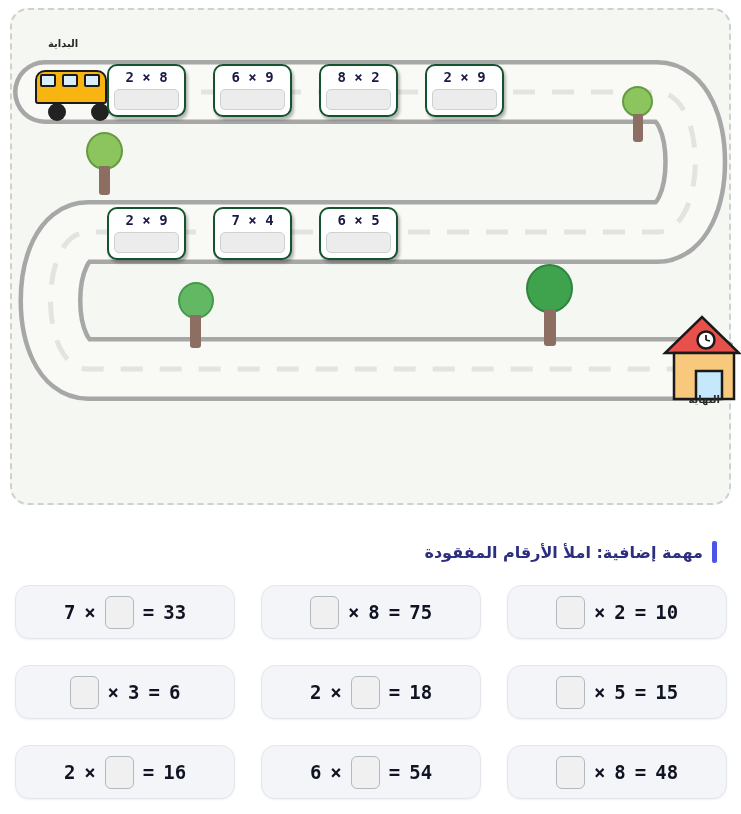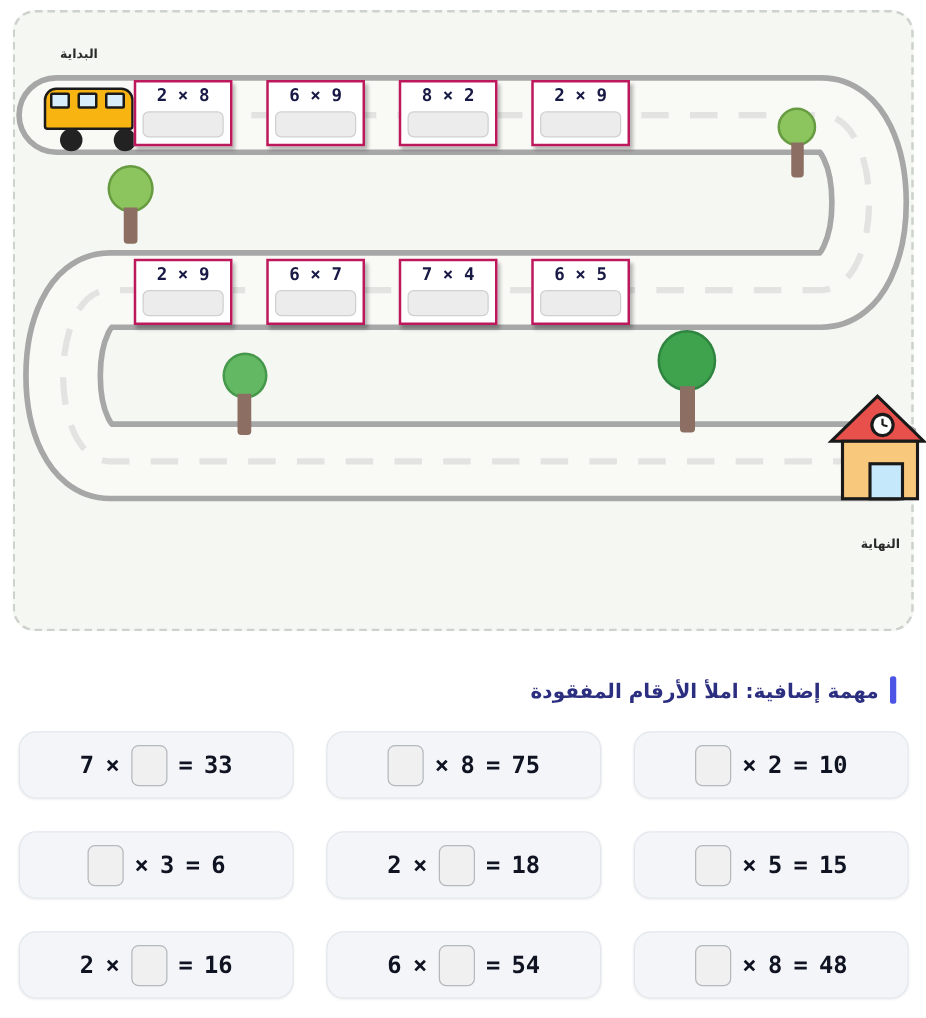--- a/index.html
+++ b/index.html
@@ -13,43 +13,43 @@
     background:#f5f7f2;border:2px dashed #cdd2cc;border-radius:18px;
     box-sizing:border-box;
   }
   .road-svg{position:absolute;left:0;top:0;}
   .side-label{
     position:absolute;font-weight:bold;font-size:10px;color:#2b2b2b;
     white-space:nowrap;
     text-align:center;
   }
   .start-label{left:36px;top:28px;}
-  .end-label{right:9px;top:384px;margin-top:36px;}
+  .end-label{right:9px;top:384px;}
   
   .bus{position:absolute;left:23px;top:60px;width:74px;height:52px;}
   .bus-body{
     position:absolute;left:0;top:0;width:72px;height:34px;background:#f8b512;
     border:2.5px solid #1a1a1a;border-radius:10px 10px 3px 3px;box-sizing:border-box;
   }
   .bus-window{
     position:absolute;top:4px;width:16px;height:13px;background:#d9eefb;
     border:2px solid #1a1a1a;border-radius:2px;box-sizing:border-box;
   }
   .bus-wheel{
     position:absolute;top:33px;width:18px;height:18px;background:#222;border-radius:50%;
   }
   
   .tree{position:absolute;}
   .tree-top{position:absolute;border-radius:50%;box-sizing:border-box;}
   .tree-trunk{position:absolute;background:#8d6e63;border-radius:0 0 3px 3px;}
   
   .card-row{position:absolute;left:95px;display:flex;gap:27px;}
   .mcard{
-    width:79px;height:53px;background:#ffffff;border:2px solid #be185d;
-    border-radius:0;box-sizing:border-box;box-shadow:2px 3px 3px rgba(0,0,0,0.28);
+    width:79px;height:53px;background:#ffffff;border:2px solid #14532d;
+    border-radius:10px;box-sizing:border-box;box-shadow:2px 3px 3px rgba(0,0,0,0.28);
     text-align:center;
   }
   .mcard-label{
     font-family:"DejaVu Sans Mono",monospace;font-weight:bold;font-size:14px;
     color:#181945;line-height:22px;
   }
   .mcard-input{
     height:21px;margin:1px 5px 0 5px;background:#ececec;border:1px solid #d0d0d0;
     border-radius:5px;box-sizing:border-box;
   }
@@ -132,24 +132,20 @@
         <div class="mcard-input"></div>
       </div>
       <div class="mcard">
         <div class="mcard-label">2 × 9</div>
         <div class="mcard-input"></div>
       </div>
     </div>
   <div class="card-row" id="card-row-1" style="top:197px">
       <div class="mcard">
         <div class="mcard-label">2 × 9</div>
-        <div class="mcard-input"></div>
-      </div>
-      <div class="mcard">
-        <div class="mcard-label">6 × 7</div>
         <div class="mcard-input"></div>
       </div>
       <div class="mcard">
         <div class="mcard-label">7 × 4</div>
         <div class="mcard-input"></div>
       </div>
       <div class="mcard">
         <div class="mcard-label">6 × 5</div>
         <div class="mcard-input"></div>
       </div>

